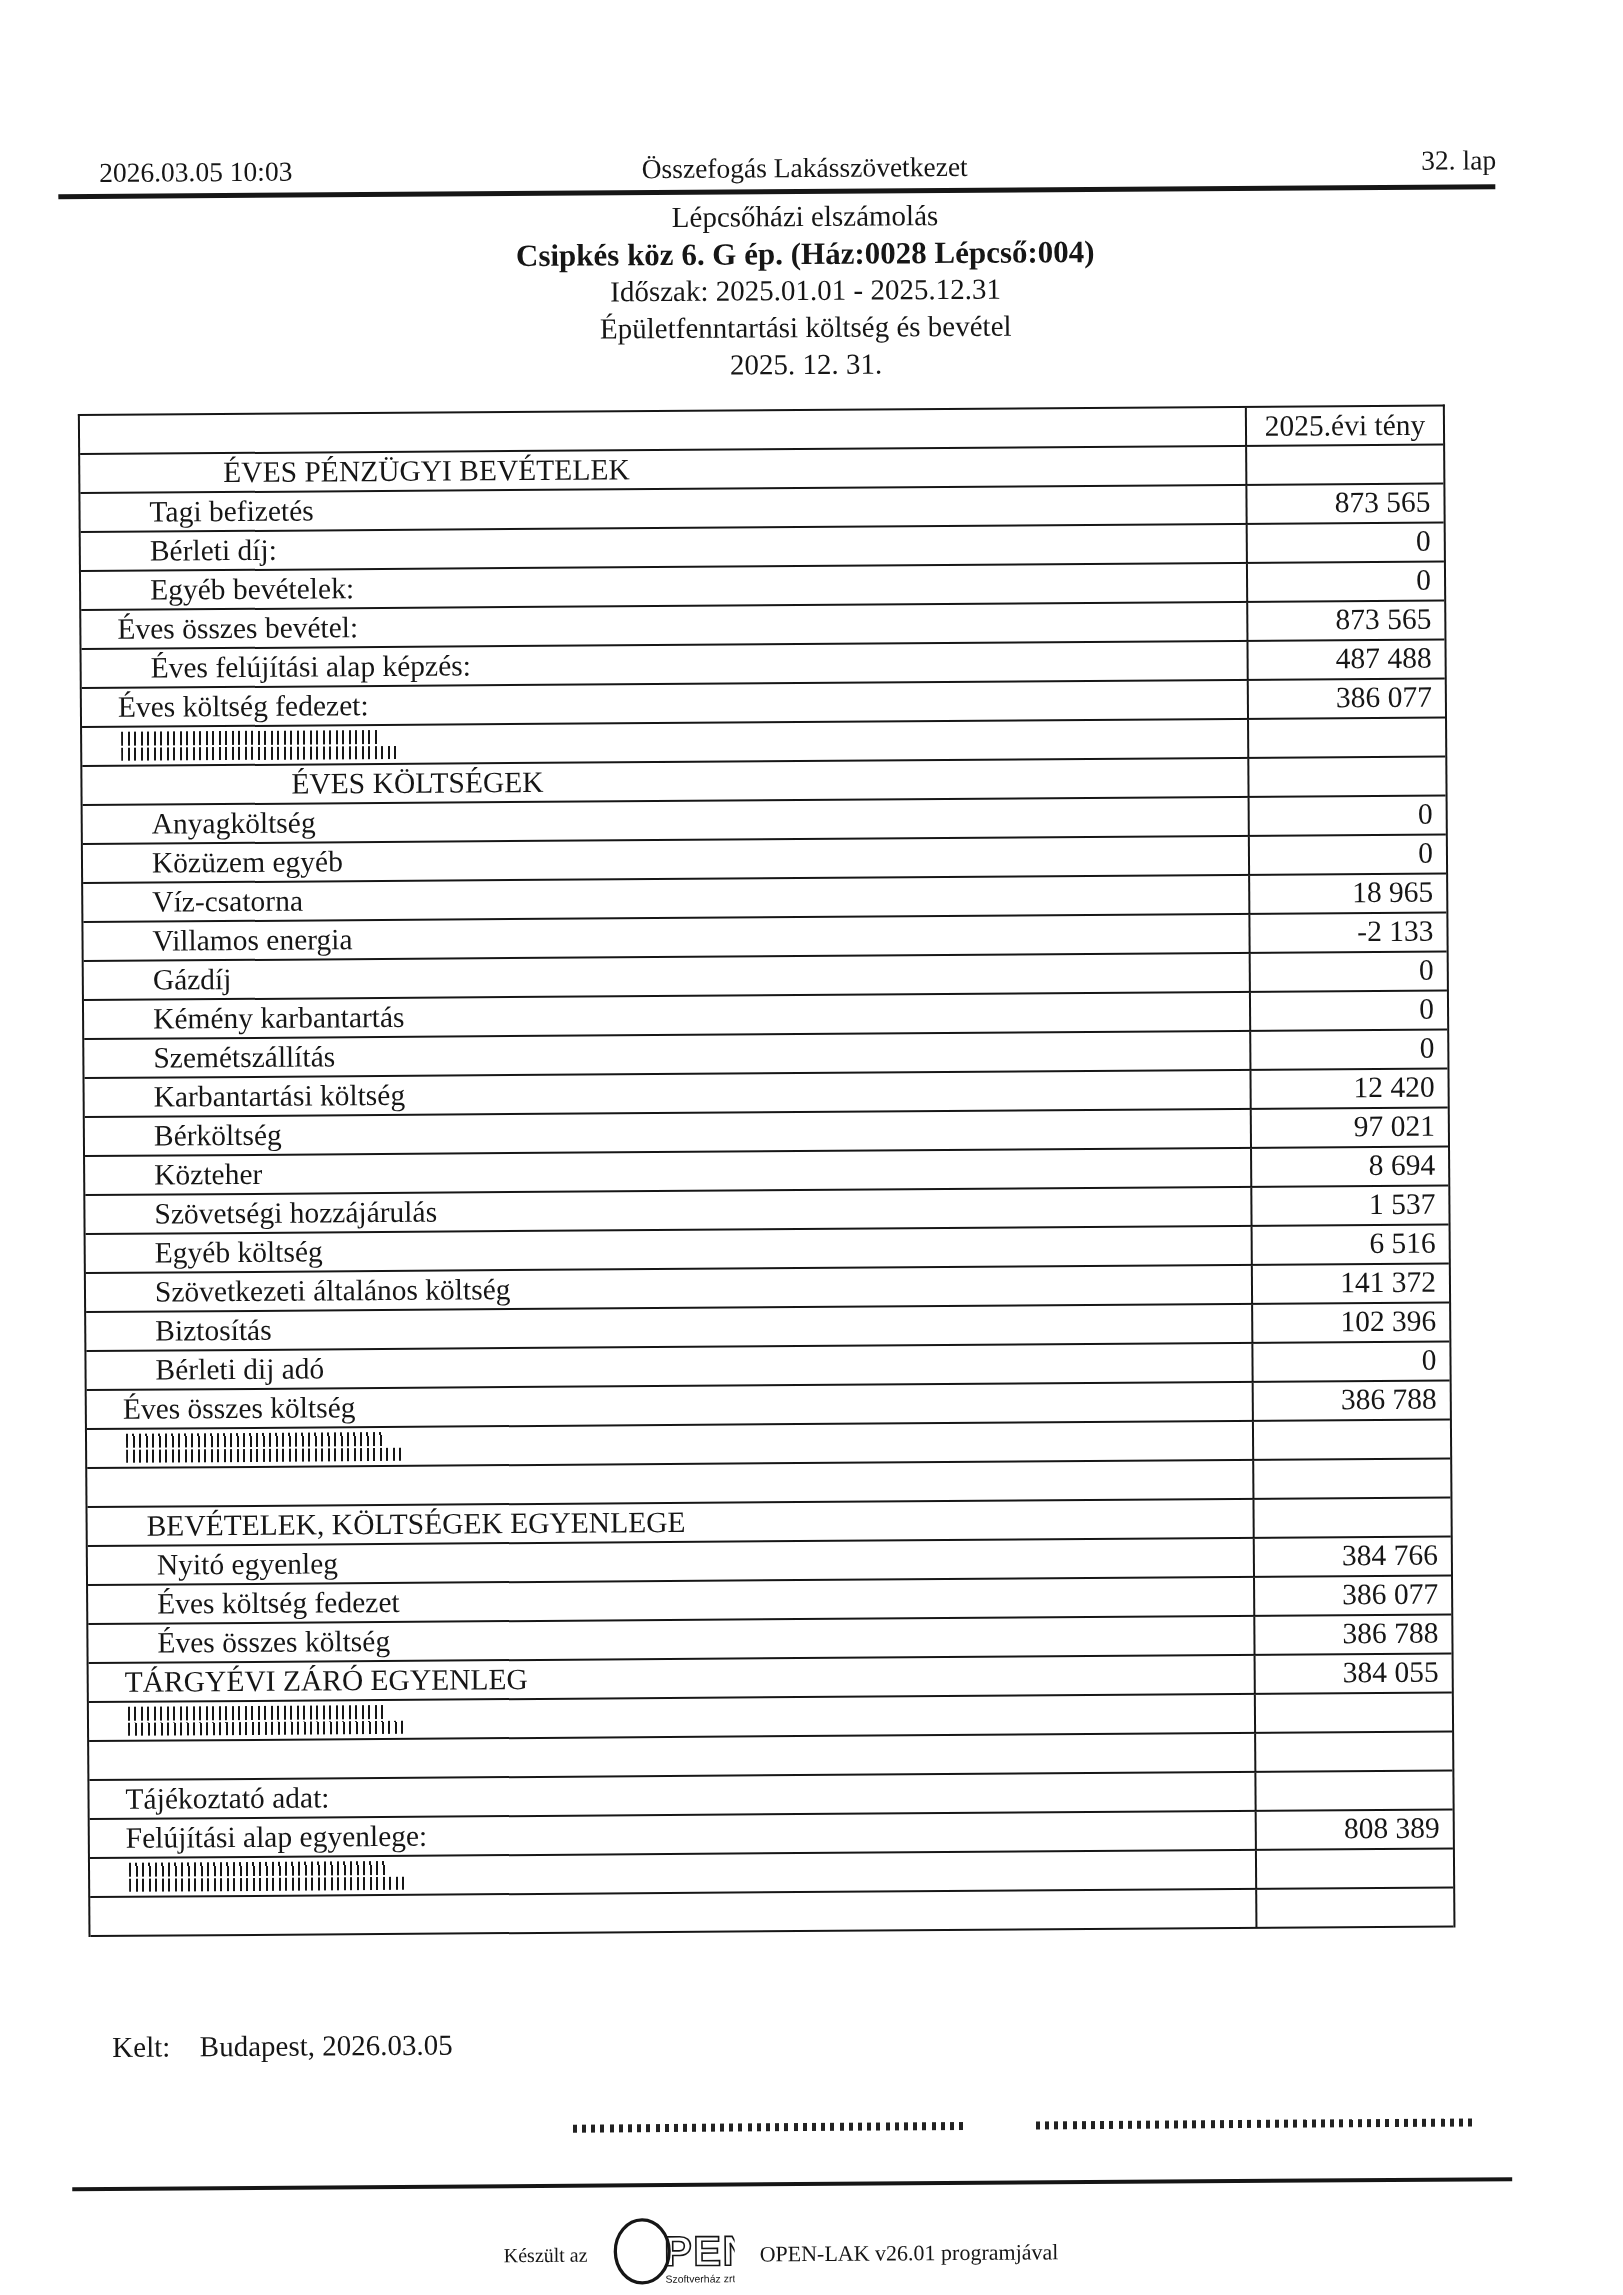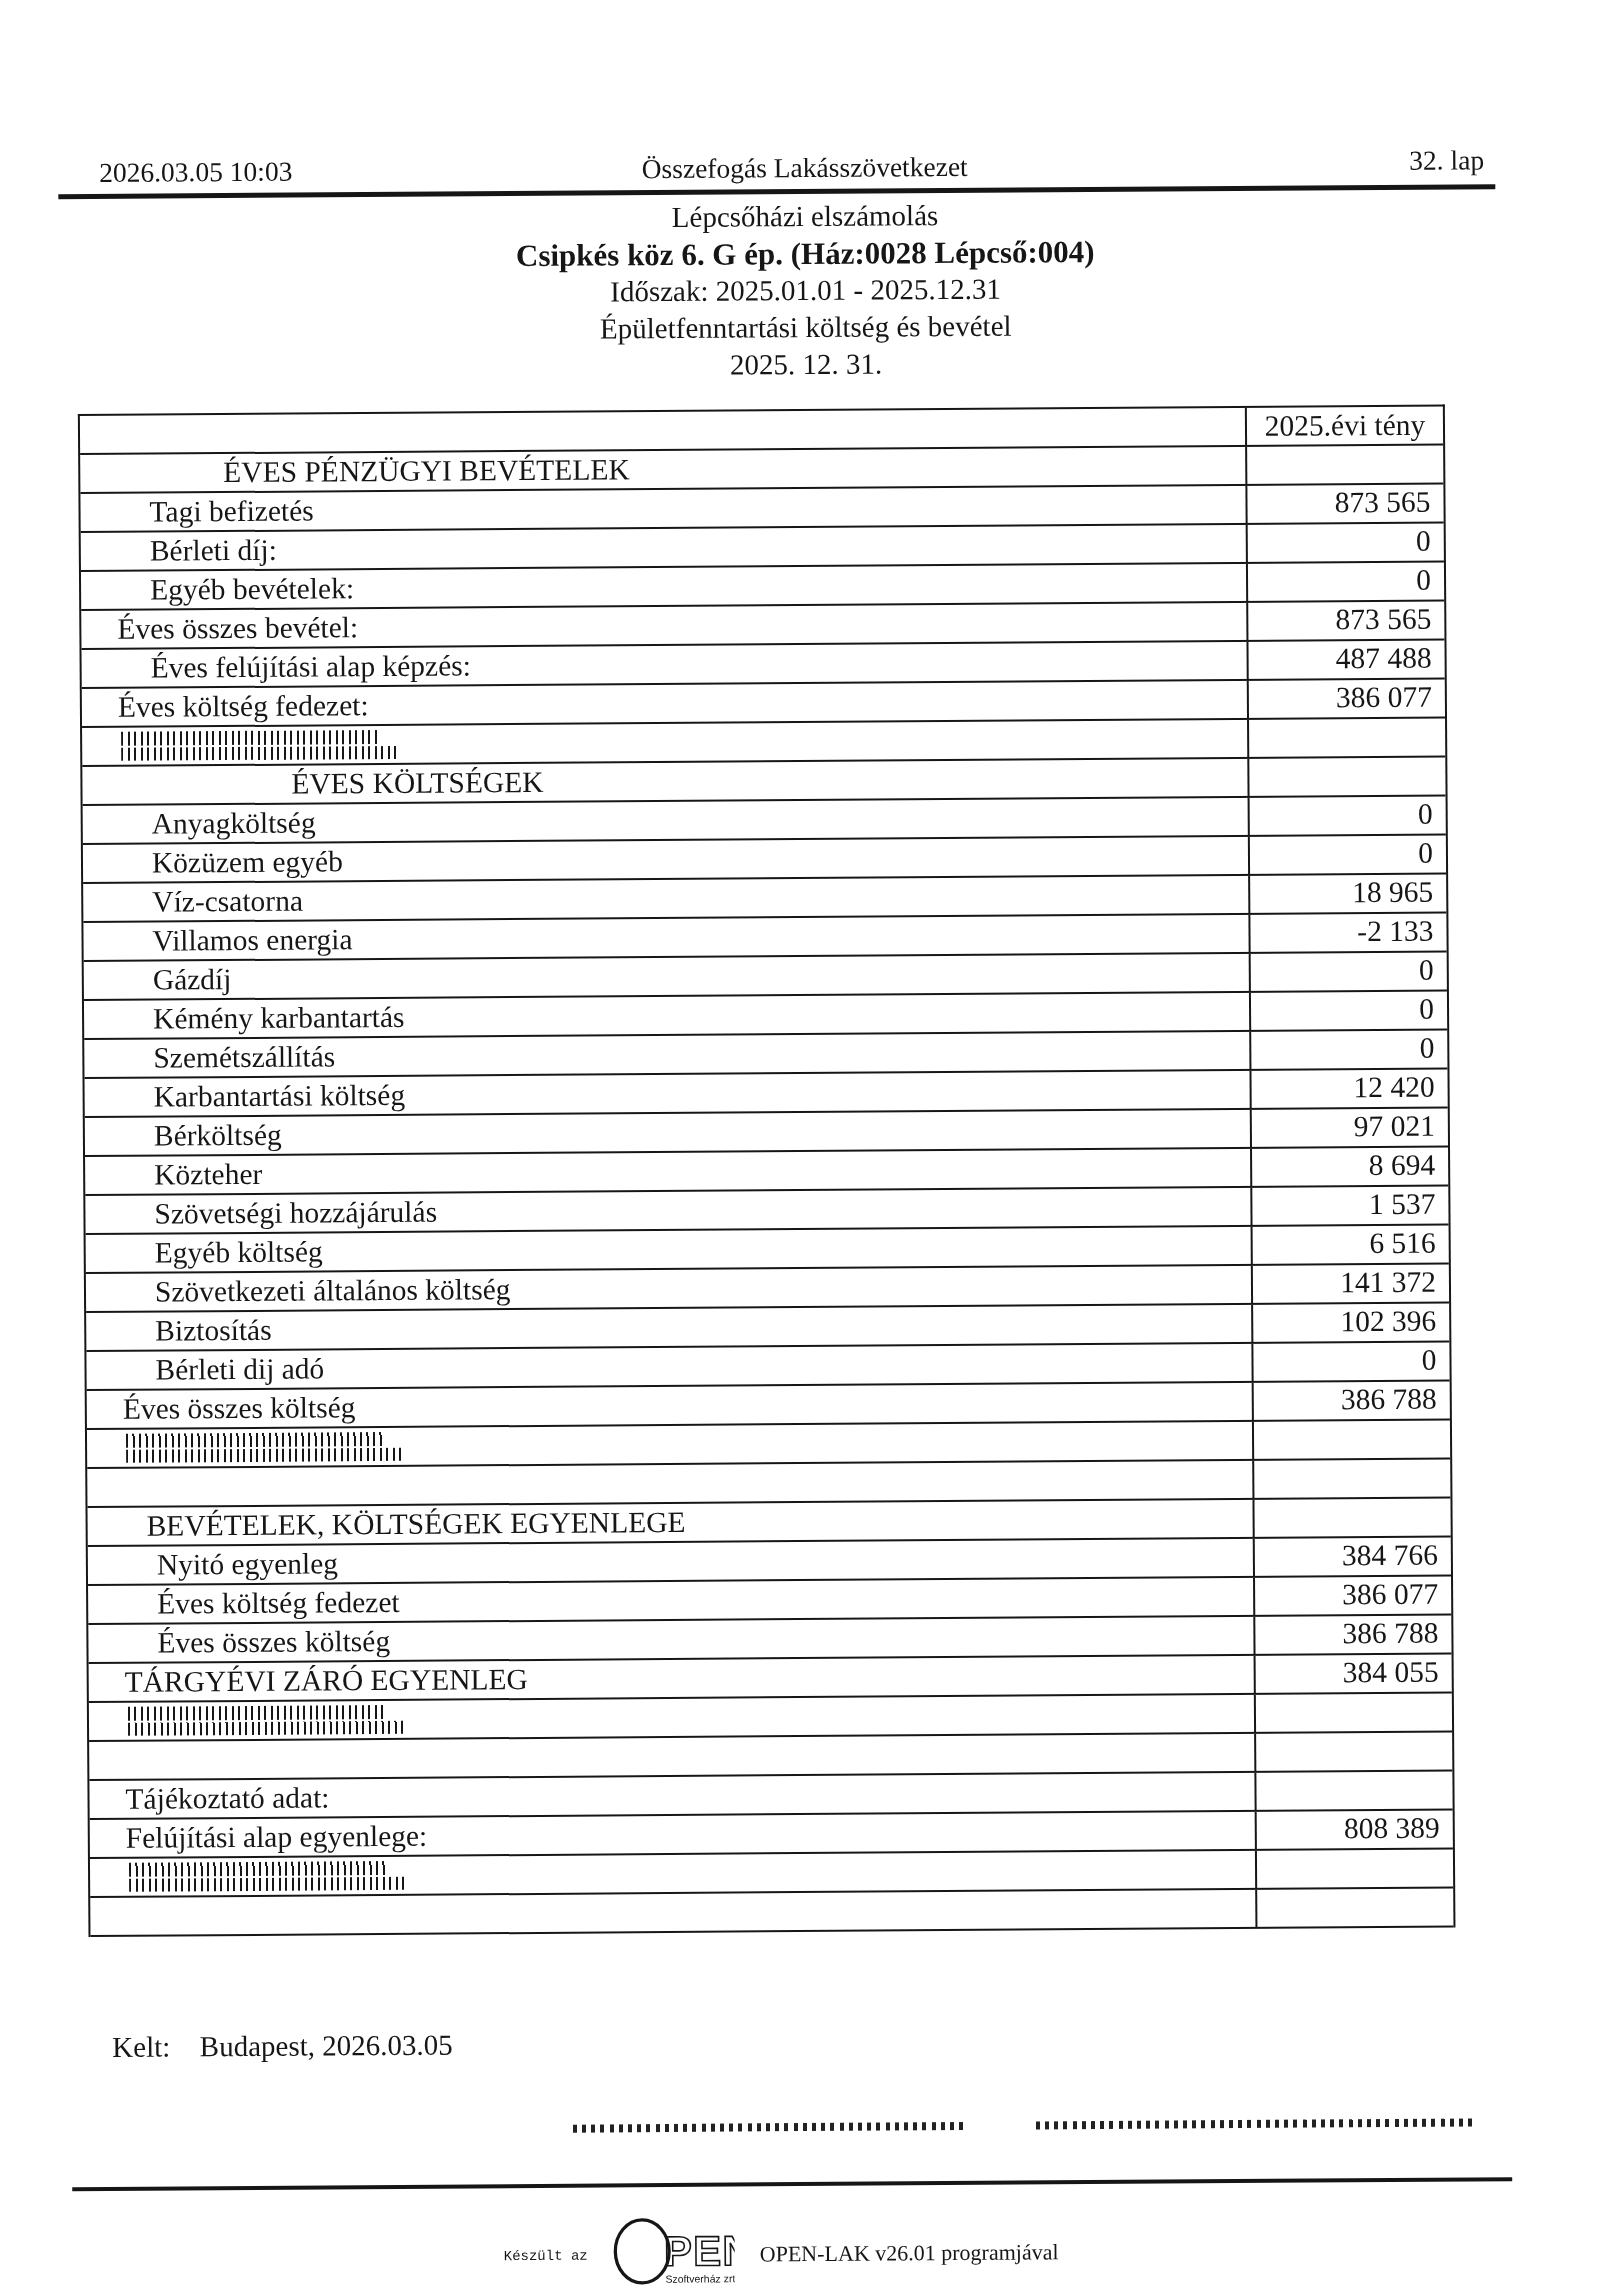--- a/index.html
+++ b/index.html
@@ -10,21 +10,21 @@
     font-family:"Liberation Serif","DejaVu Serif",serif;
     color:#161616;
     position:relative;
     overflow:hidden;
   }
   .sheet { position:absolute; inset:0; transform:rotate(-0.4deg); transform-origin:50% 50%; }
 
   
   .hdr-left   { position:absolute; top:152px; left:106px;  font-size:27.5px; }
   .hdr-center { position:absolute; top:152px; left:0; width:100%; text-align:center; font-size:27.5px; }
-  .hdr-right  { position:absolute; top:149px; right:132px; font-size:27.5px; }
+  .hdr-right  { position:absolute; top:149px; right:120px; font-size:27.5px; }
   .hdr-rule   { position:absolute; top:189px; left:65px; width:1437px; height:4.6px; background:#161616; }
 
   
   .titles { position:absolute; top:198px; left:0; width:100%; text-align:center; font-size:29px; line-height:37px; }
   .titles .t-bold { font-weight:bold; font-size:31px; }
 
   
   .table {
     position:absolute; top:409px; left:83px; width:1367px;
     border:2.6px solid #161616; border-bottom:none;
@@ -62,21 +62,21 @@
   .kelt { position:absolute; top:2026px; left:106px; font-size:29px; }
   .kelt .kelt-value { margin-left:29.5px; }
   .sig { position:absolute; top:2123px; height:7.9px;
          background:repeating-linear-gradient(90deg,#222 0 3.9px,transparent 3.9px 9.2px); }
   .sig.left  { left:566px;  width:393px; }
   .sig.right { left:1029px; width:437px; }
   .bottom-rule { position:absolute; top:2182px; left:65px; width:1440px; height:3.9px; background:#161616; }
 
   .footer { position:absolute; top:2214px; left:496px; height:79px;
             display:flex; align-items:center; gap:25px; }
-  .made-prefix { font-size:14px;font-family:Liberation Mono, monospace; }
+  .made-prefix { font-size:20px; }
   .made-suffix { font-size:22px; }
   .logo { width:122px; height:75px; flex:none; }
 </style>
 </head>
 <body>
 
 <div class="sheet">
 
   <div class="hdr-left">2026.03.05 10:03</div>
   <div class="hdr-center">Összefogás Lakásszövetkezet</div>

